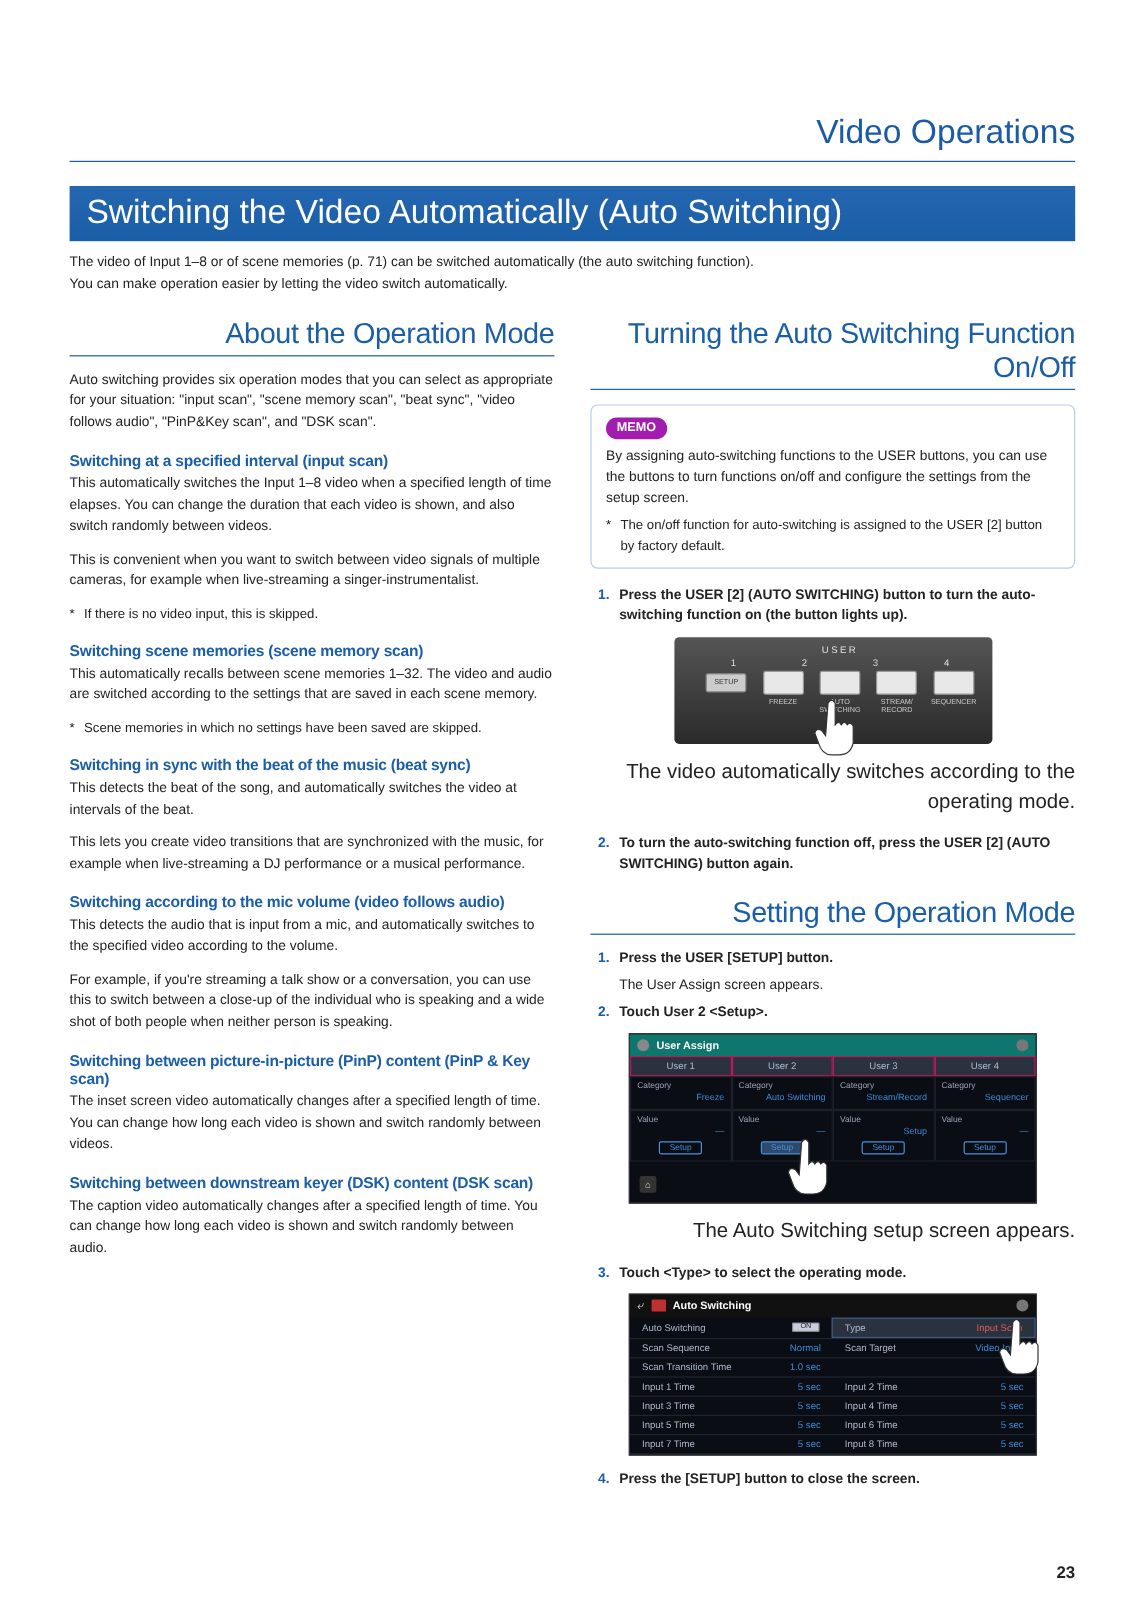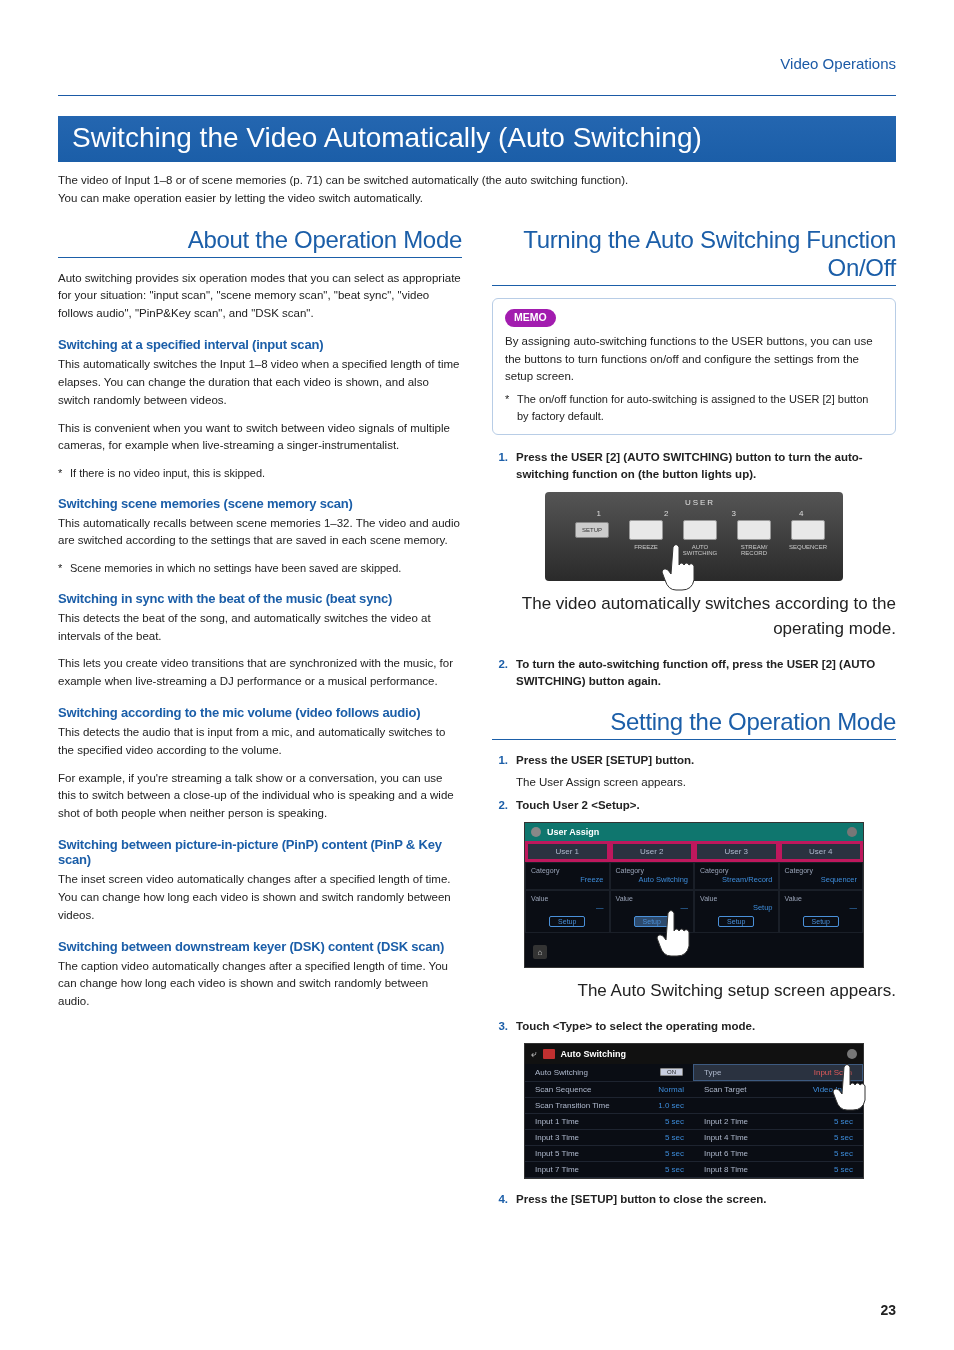--- a/index.html
+++ b/index.html
@@ -8,24 +8,25 @@
     width: 954px;
     height: 1350px;
     background: #fff;
     color: #222;
     position: relative;
     padding: 55px 58px 40px 58px;
   }
   .header-area { position: relative; height: 40px; }
   .section-header {
     color: #1b5aa6;
-    font-size: 15px;
+    font-size: 28px;
     font-weight: 400;
     text-align: right;
     padding-bottom: 6px;
+    margin-top: 39px;
   }
   .header-rule { border: none; border-top: 1.5px solid #1b5aa6; margin-bottom: 20px; }
   .title-bar {
     background: #1b5ea8;
     background: linear-gradient(#2466b0, #1b5ea8);
     color: #fff;
     font-size: 28px;
     font-weight: 300;
     padding: 6px 14px 8px 14px;
     margin-bottom: 10px;
@@ -90,21 +91,21 @@
     margin-left: 36px;
   }
   
   .ui1 {
     display: inline-block;
     background: #3a3a3a;
     background: linear-gradient(#555,#2a2a2a);
     padding: 6px 8px 24px 20px;
     border-radius: 4px;
     position: relative;
-    width: 298px;
+    width: 265px;
   }
   .ui1 .label-user { color: #e0e0e0; font-size: 8px; text-align: center; letter-spacing: 2px; margin-bottom: 2px;}
   .ui1 .row { display:flex; justify-content:space-around; }
   .ui1 .num { color:#ddd; font-size:8px; width:40px; text-align:center; }
   .ui1 .btn { width: 34px; height: 20px; background:#e8e8e8; border:1px solid #999; border-radius:2px; margin:2px auto; }
   .ui1 .setup { width: 34px; height: 16px; background:#ccc; border:1px solid #888; border-radius:2px; font-size:6px; display:flex; align-items:center; justify-content:center; color:#333; }
   .ui1 .lbl { color:#ccc; font-size:6px; text-align:center; margin-top:2px; line-height:1.1; }
   .hand { position:absolute; width:40px; height:50px; }
   .hand svg { width:100%; height:100%; }
   
@@ -117,21 +118,21 @@
     text-align: left;
     border: 1px solid #333;
     padding-bottom: 34px;
     position: relative;
   }
   .ui2 .titlebar { display:flex; align-items:center; padding:4px 6px; background:#0f766e; }
   .ui2 .gear { width:10px; height:10px; background:#888; border-radius:50%; margin-right:6px; }
   .ui2 .titlebar .tt { color:#fff; font-size:9px; font-weight:600; }
   .ui2 .close { margin-left:auto; width:10px; height:10px; background:#777; border-radius:50%; }
   .ui2 .tabs { display:flex; }
-  .ui2 .tab { flex:1; text-align:center; padding:3px 0; background:#2a3240; color:#aeb8cc; border:3px solid #be185d; }
+  .ui2 .tab { flex:1; text-align:center; padding:3px 0; background:#2a3240; color:#aeb8cc; border:1px solid #be185d; }
   .ui2 .grid { display:flex; }
   .ui2 .cell { flex:1; border:1px solid #1a1f28; padding:4px 5px 5px 5px; }
   .ui2 .cat { color:#9aa4b8; font-size:7px; }
   .ui2 .val { color:#3d8bd8; font-size:7.5px; text-align:right; margin-top:1px; }
   .ui2 .setupbtn { border:1px solid #4a90d9; color:#4a90d9; font-size:7px; padding:1px 8px; border-radius:2px; display:inline-block; margin-top:4px; }
   .ui2 .setupbtn.hl { background:#2d4a6d; }
   .ui2 .home { position:absolute; left:8px; bottom:8px; width:14px; height:14px; background:#333; border-radius:2px; display:flex; align-items:center; justify-content:center; color:#ccc; font-size:8px;}
   
   .ui3 {
     display: inline-block;

